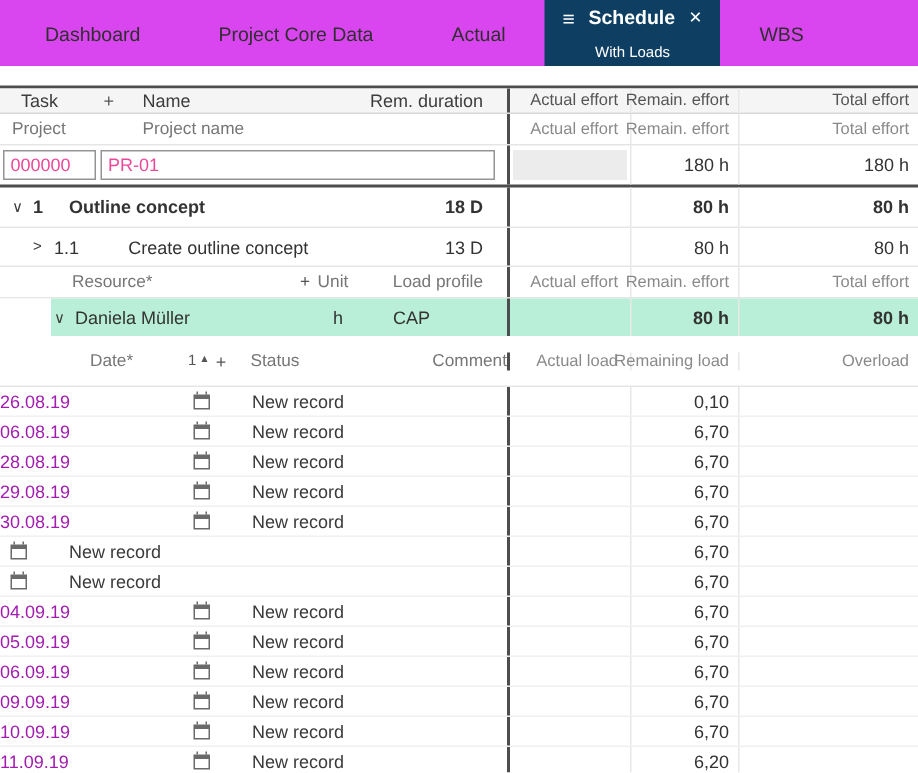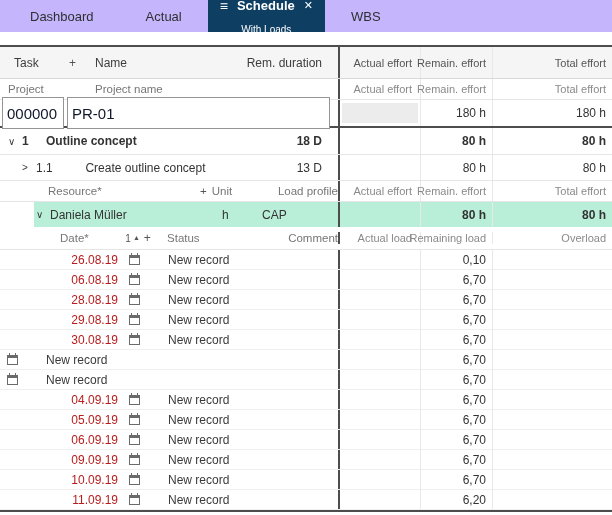--- a/index.html
+++ b/index.html
@@ -6,21 +6,21 @@
   html,body { margin:0; padding:0; }
   body {
     font-family: "Liberation Sans", sans-serif;
     font-size: 12px;
     color: #333;
     background: #fff;
   }
   #app { width:612px; height:515px; overflow:hidden; background:#fff; position:relative; }
 
   
-  .tabbar { height:32px; background:#c4b5fd; display:flex; align-items:stretch; }
+  .tabbar { height:44px; background:#d946ef; display:flex; align-items:stretch; }
   .tab {
     display:flex; align-items:center; padding:0 26px;
     font-size:13px; color:#2f2f2f; cursor:pointer; white-space:nowrap;
   }
   .tab.first { margin-left:4px; }
   .tab.active {
     background: var(--c-active-tab, #0e3f63);
     color:#fff; flex-direction:column; justify-content:center; padding:0 12px;
   }
   .tab.active .trow { display:flex; align-items:center; gap:9px; font-weight:bold; font-size:13px; }
@@ -34,89 +34,92 @@
   .table { border-top:2px solid var(--c-divider,#4d4d4d); border-bottom:2px solid var(--c-divider,#4d4d4d); }
   .row { display:flex; width:612px; }
   .left { width:338px; display:flex; align-items:center; }
   .right { flex:1; display:flex; align-items:stretch; border-left:2px solid var(--c-divider,#4d4d4d); }
   .right .cell { display:flex; align-items:center; justify-content:flex-end; white-space:nowrap; }
   .ca { width:80px; padding-right:8px; }
   .cb { width:72px; padding-right:6px; border-left:1px solid #e8e8e8; }
   .cc { flex:1; padding-right:6px; border-left:1px solid #e8e8e8; }
   .cell { white-space:nowrap; }
 
-  .hdr1 { height:32px; background:#f5f5f5; border-bottom:1px solid #d9d9d9; color:#3d3d3d; }
+  .hdr1 { height:17px; background:#f5f5f5; border-bottom:1px solid #d9d9d9; color:#3d3d3d; }
   .hdr1 .right { font-size:11px; color:#555; }
   .c-task { width:88px; padding-left:14px; padding-right:12px; display:flex; justify-content:space-between; align-items:center; }
   .c-name { flex:1; padding-left:7px; }
   .c-dur { width:105px; text-align:right; padding-right:16px; }
 
   .hdr2, .subhdr { height:21px; border-bottom:1px solid #e5e5e5; color:#767676; font-size:11.5px; background:#fff; }
   .hdr2 .right, .subhdr .right { font-size:11px; color:#8a8a8a; }
   .c-proj { width:88px; padding-left:8px; }
 
   .inrow { height:28px; border-bottom:2px solid var(--c-divider,#4d4d4d); }
   .inrow input {
-    height:32px; border:1px solid #949494; font-family:"Liberation Sans",sans-serif;
-    font-size:15px; color:#0f172a; padding:0 4px; background:#fff;
+    height:20px; border:1px solid #949494; font-family:"Liberation Sans",sans-serif;
+    font-size:12px; color:#ec4899; padding:0 4px; background:#fff;
   }
   .in-id { width:62px; margin-left:2px; }
   .in-name { flex:1; margin:0 8px 0 3px; }
   .disabled-box { width:100%; height:20px; background:#ececec; }
   .inrow .ca { padding:0 2px; }
 
   .taskrow { border-bottom:1px solid #e6e6e6; }
   .task1 { height:27px; font-weight:bold; }
   .task2 { height:26px; }
   .pad8 { width:8px; } .pad22 { width:22px; } .pad36 { width:36px; }
   .chev { width:14px; color:#3c3c3c; font-size:10px; font-weight:normal; }
   .tnum1 { width:24px; font-weight:bold; }
   .tnum2 { width:22px; }
 
   .c-res { flex:1; padding-left:48px; }
   .c-unith { width:48px; display:flex; gap:5px; align-items:center; }
-  .c-profh { width:90px; text-align:right; }
+  .c-profh { width:90px; text-align:right; padding-right:16px; }
 
   .resrow { height:25px; }
   .resrow .left { background:linear-gradient(90deg,#fff 34px, var(--c-mint,#b9efd9) 34px); }
   .resrow .right { background: var(--c-mint,#b9efd9); }
   .resrow .right .cell { font-weight:bold; }
   .c-resname { flex:1; }
   .c-unitv { width:48px; padding-left:22px; }
   .c-profv { width:90px; padding-left:14px; }
 
-  .loadhdr { height:23px;align-items:center; }
+  .loadhdr { height:34px;align-items:center; }
   .c-dateh { width:122px; padding-left:60px; }
   .c-sort { width:30px; padding-left:4px; display:flex; align-items:center; gap:2px; color:#555; }
   .c-sort .num { font-size:10px; }
   .c-sort .arr { font-size:7px; position:relative; top:-1px; }
   .c-sort .pl { font-size:12px; margin-left:2px; }
   .c-statush { width:95px; padding-left:16px; }
   .c-commenth { flex:1; padding-left:4px;margin-left:39px; }
 
   .load-row { height:20px; border-bottom:1px solid #efefef; }
-  .c-date { width:122px; text-align:right; padding-right:4px; color:#b91c1c; }
+  .c-date { width:122px; padding-right:4px; color:#a21caf; }
   .c-ico { width:30px; padding-left:7px; display:flex; align-items:center; }
   .c-status { width:95px; padding-left:16px; color:#3a3a3a; }
   .c-comment { flex:1; }
 
   .plusbtn { color:#555; cursor:pointer; }
 
   
   .cal { display:inline-block; width:11px; height:10px; border:1px solid #6a6a6a; border-top:3px solid #6a6a6a; position:relative; background:#fff; }
   .cal::before { content:""; position:absolute; top:-5px; left:1px; width:1px; height:2px; background:#6a6a6a; box-shadow:6px 0 0 #6a6a6a; }
 </style>
 </head>
 <body>
 
 <div id="app">
 
   <div class="tabbar">
     <div class="tab first">
       <span>Dashboard</span>
+    </div>
+    <div class="tab">
+      <span>Project Core Data</span>
     </div>
     <div class="tab">
       <span>Actual</span>
     </div>
     <div class="tab active">
       <div class="trow">
         <span class="micon">≡</span>
         <span>Schedule</span>
         <span class="xicon">✕</span>
       </div>

